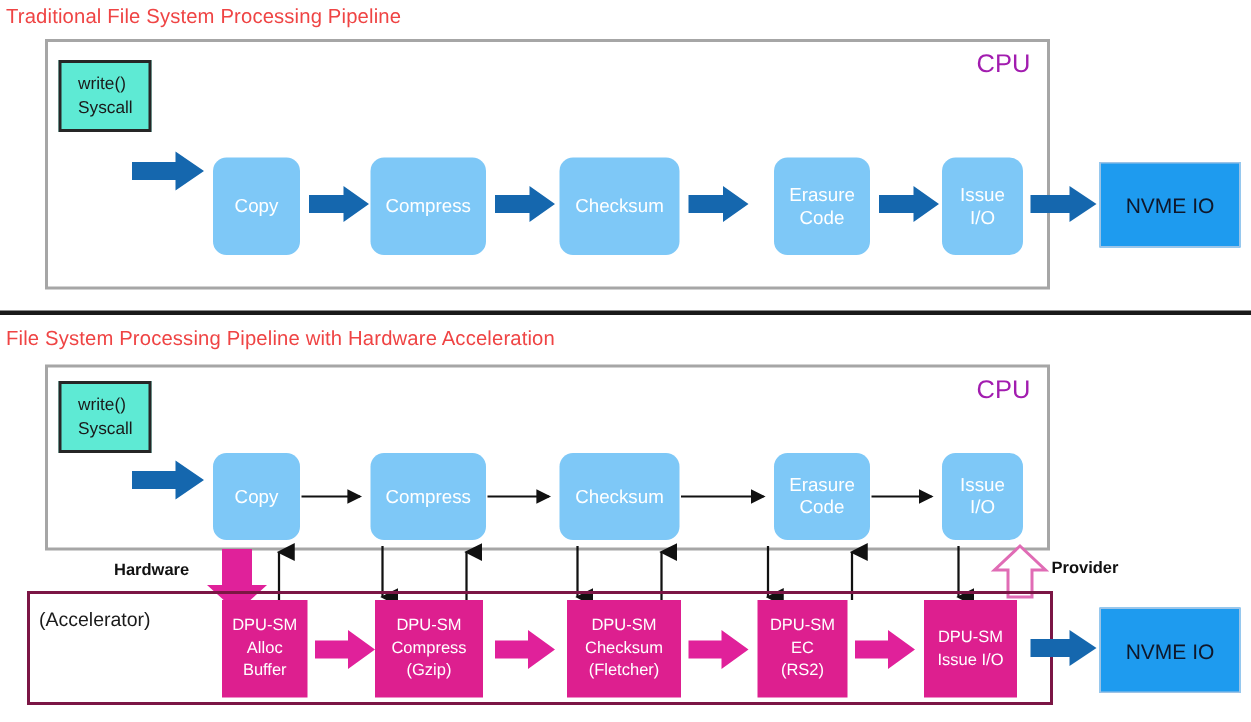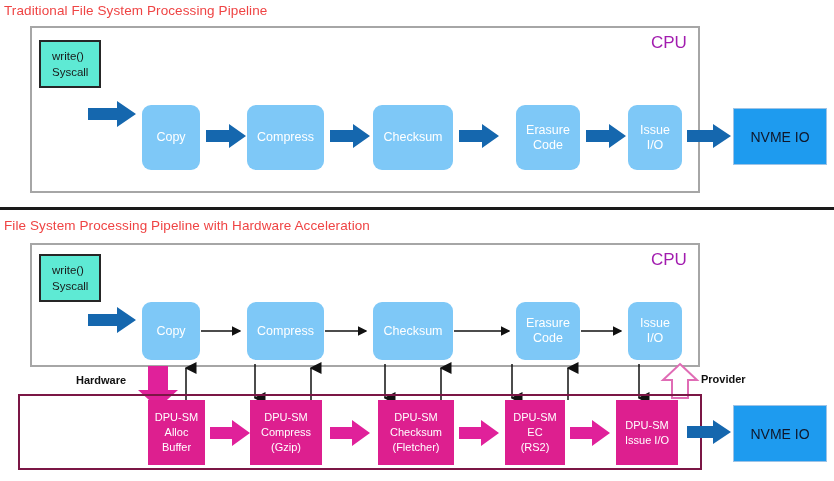--- a/index.html
+++ b/index.html
@@ -289,20 +289,21 @@
   <svg width="36" height="36" viewBox="0 0 36 36">
     <polygon points="18,1 35,17 26,17 26,35 10,35 10,17 1,17" fill="#ffffff" stroke="#E06CB5" stroke-width="2"></polygon>
   </svg>
 </div>
 
 <div class="abs side-label" style="left:701px; top:373px;">Provider</div>
 
 <div class="abs dpu-frame" style="left:18px; top:394px; width:684px; height:76px;"></div>
 
 <div class="abs dpu-frame-label" style="left:26px; top:404px;">
+  <div>(Accelerator)</div>
 </div>
 
 <div class="abs dpu" style="left:148px; top:400px; width:57px; height:65px;">
   <span>DPU-SM</span>
   <span>Alloc</span>
   <span>Buffer</span>
 </div>
 <div class="abs" style="left:210px; top:420px; width:40px; height:26px;">
   <svg width="40" height="26" viewBox="0 0 40 26">
       <polygon points="0,7 22,7 22,0 40,13 22,26 22,19 0,19" fill="#E0219A"></polygon>

